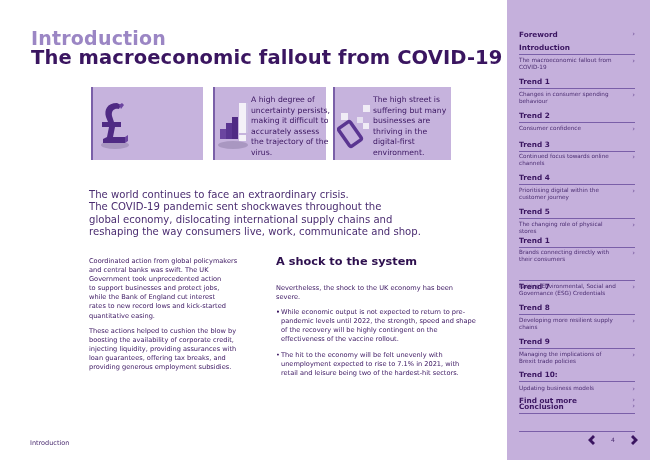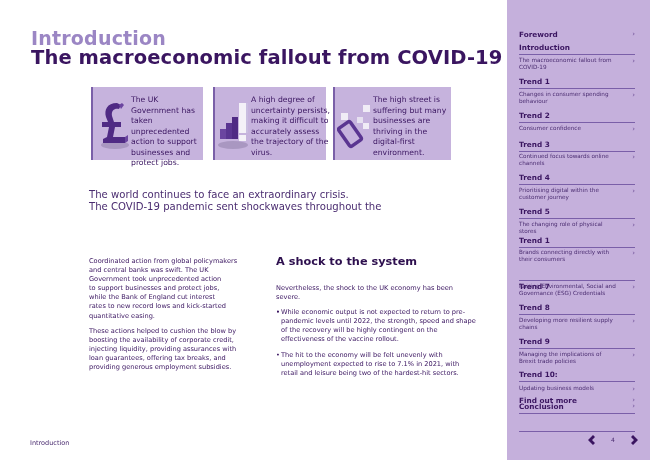--- a/index.html
+++ b/index.html
@@ -52,21 +52,20 @@
 <div class="page-kicker">Introduction</div>
 <div class="page-title">The macroeconomic fallout from COVID-19</div>
 
 <div class="card c1">
   <svg class="ico" viewBox="0 0 36 60">
     <ellipse cx="20" cy="50" rx="14" ry="4" fill="#9d8bb5" opacity="0.7"></ellipse>
     <path d="M22 8 C12 8 9 15 11 22 L13 27 L7 27 L7 32 L14 32 L12 42 L8 44 L8 48 L30 48 L30 42 L18 42 L20 32 L26 32 L26 27 L19 27 L17 21 C16 15 20 13 24 14 L26 10 Z" fill="#4f2a84"></path>
     <path d="M24 10 L27 8 L29 10 L26 14 Z" fill="#6b45a0"></path>
     <path d="M30 42 L33 40 L33 46 L30 48 Z" fill="#6b45a0"></path>
   </svg>
-  <div class="txt">The UK Government has taken unprecedented action to support businesses and protect jobs.</div>
 </div>
 
 <div class="card c2">
   <svg class="ico" viewBox="0 0 36 60">
     <ellipse cx="16" cy="50" rx="15" ry="4" fill="#9d8bb5" opacity="0.7"></ellipse>
     <rect x="3" y="34" width="6" height="10" fill="#6b45a0"></rect>
     <rect x="9" y="28" width="6" height="16" fill="#5a3591"></rect>
     <rect x="15" y="22" width="6" height="22" fill="#4f2a84"></rect>
     <rect x="22" y="8" width="7" height="30" fill="#f4f1f8"></rect>
     <rect x="29" y="8" width="2" height="30" fill="#c9bde0"></rect>
@@ -82,20 +81,22 @@
     <rect x="26" y="10" width="7" height="7" fill="#f0ecf6"></rect>
     <rect x="20" y="22" width="6" height="6" fill="#e6e0f0"></rect>
     <rect x="26" y="28" width="6" height="6" fill="#f0ecf6"></rect>
   </svg>
   <div class="txt">The high street is suffering but many businesses are thriving in the digital-first environment.</div>
 </div>
 
 <div class="lead">
   <div>The world continues to face an extraordinary crisis.</div>
   <div>The COVID-19 pandemic sent shockwaves throughout the</div>
+  <div>global economy, dislocating international supply chains and</div>
+  <div>reshaping the way consumers live, work, communicate and shop.</div>
 </div>
 
 <div class="col-left">
   <p style="white-space: pre-line;">Coordinated action from global policymakers
 and central banks was swift. The UK
 Government took unprecedented action
 to support businesses and protect jobs,
 while the Bank of England cut interest
 rates to new record lows and kick-started
 quantitative easing.</p>

